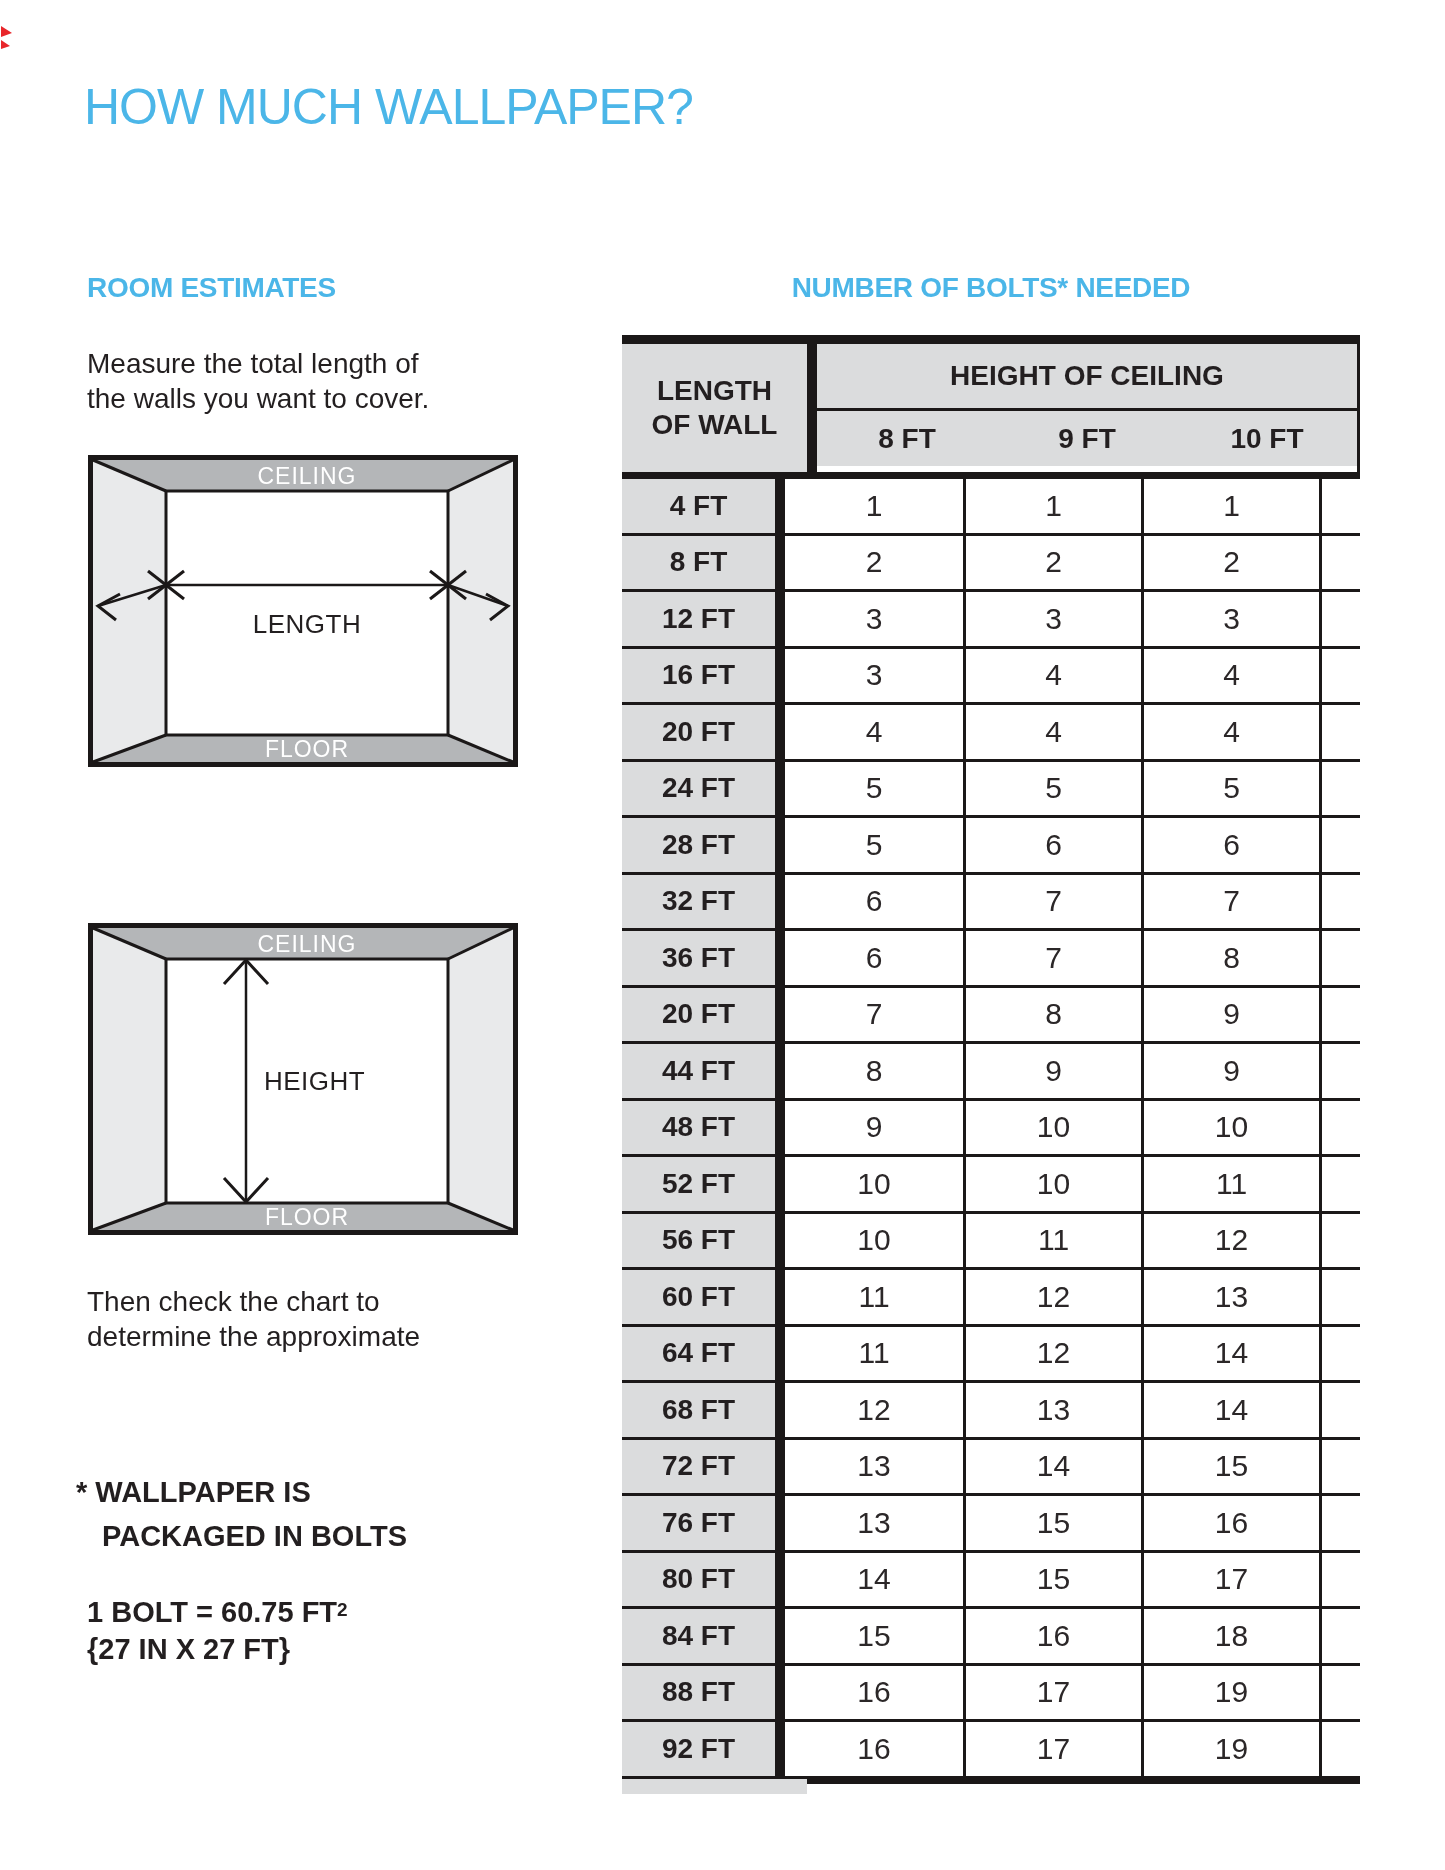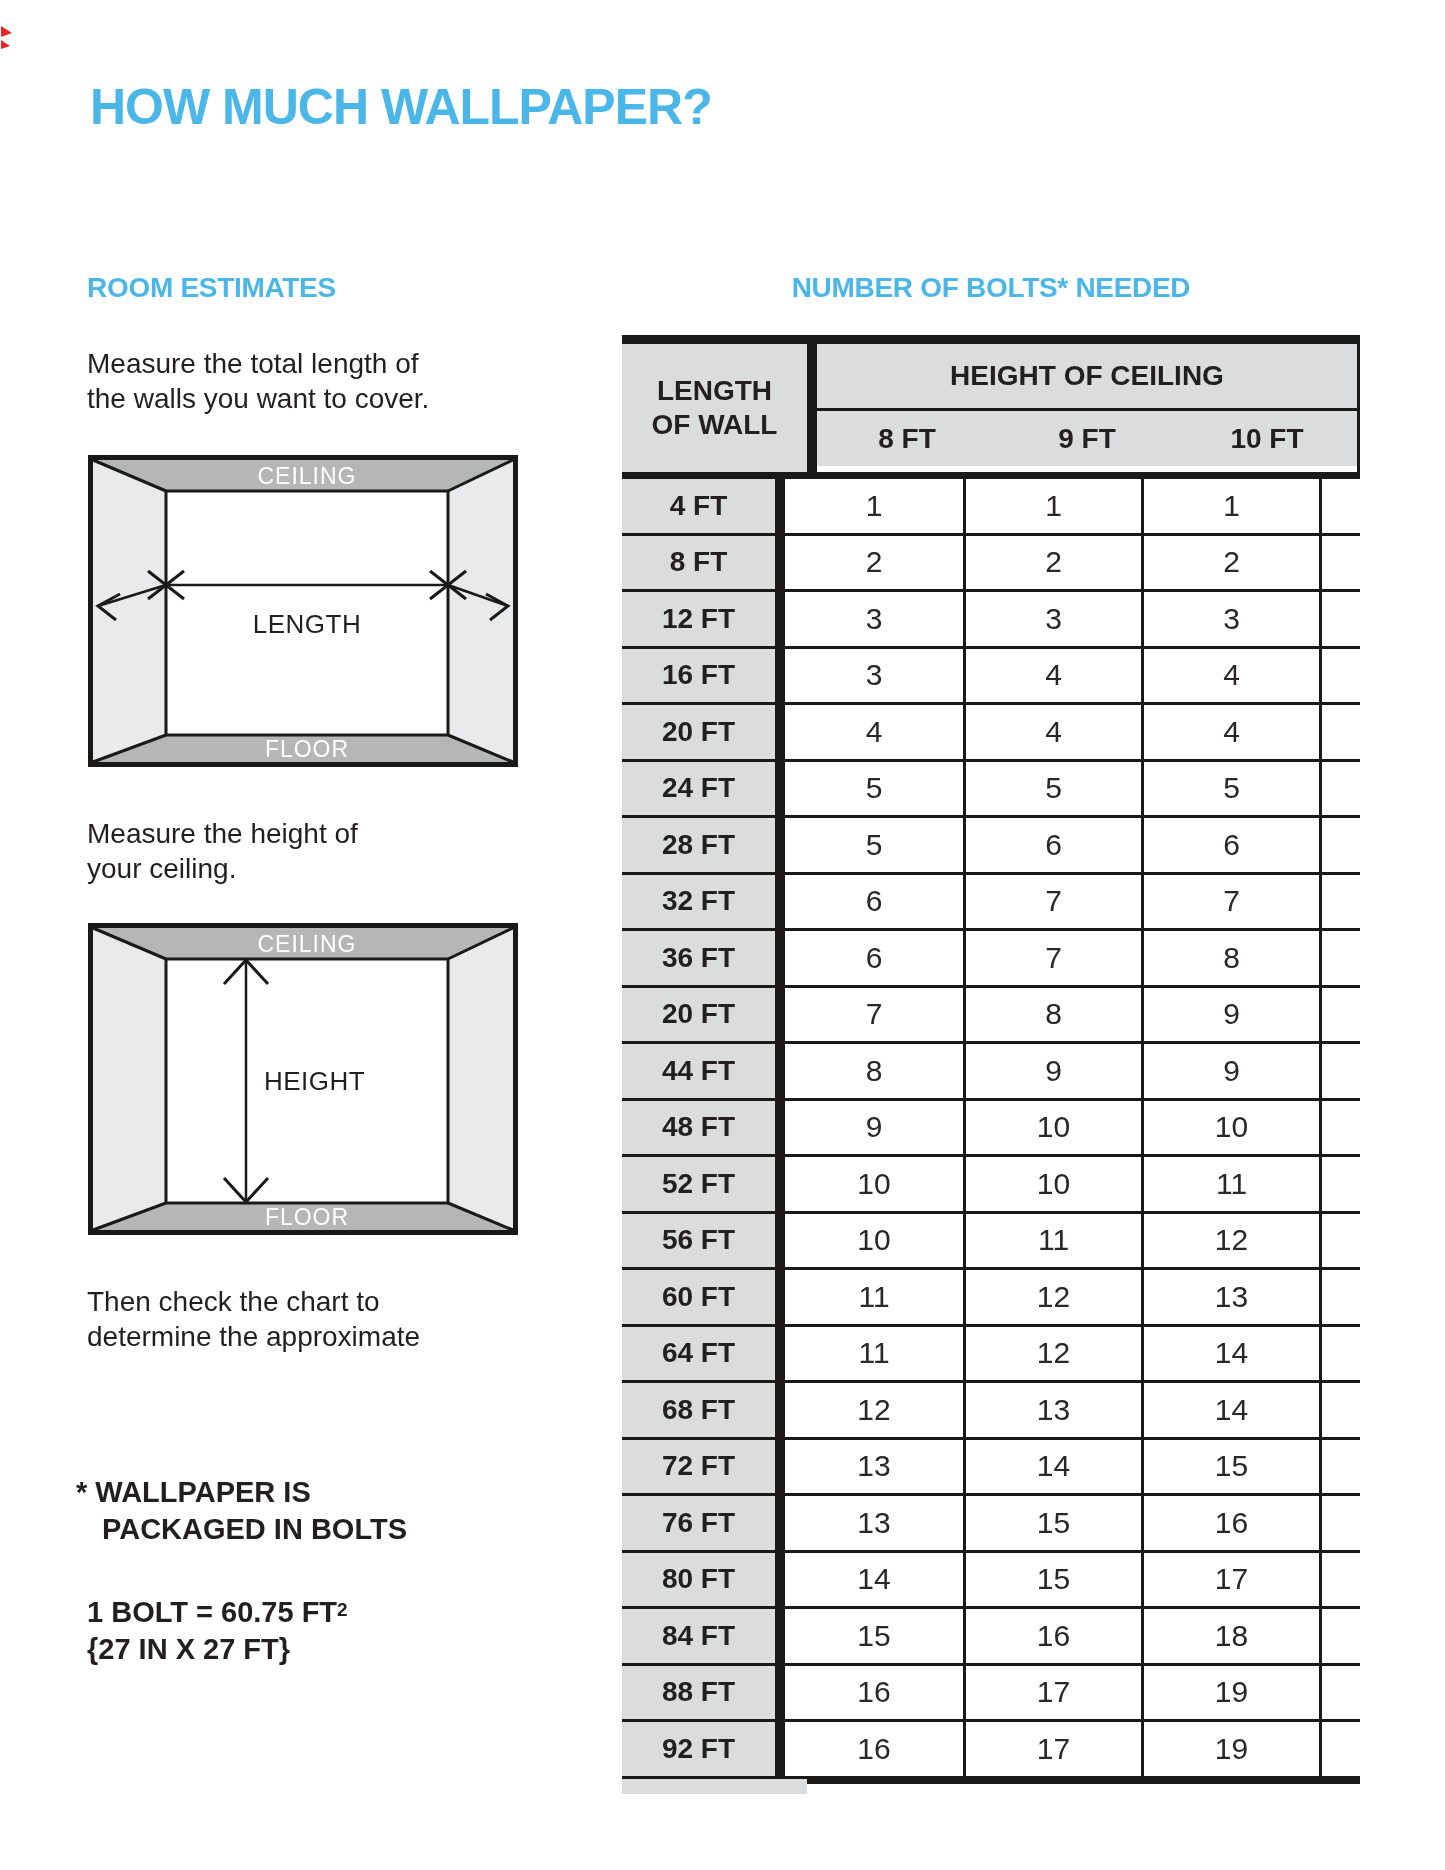--- a/index.html
+++ b/index.html
@@ -6,31 +6,31 @@
     --accent:#4BB6E8; --ink:#231F20; --tgray:#DBDCDD;
     --dgray:#B4B6B8; --lgray:#E9EAEB; --line:#1B1818; --red:#E8262B;
   }
   *{margin:0;padding:0;box-sizing:border-box;}
   html,body{background:#ffffff;}
   body{font-family:"Liberation Sans","DejaVu Sans",sans-serif;color:var(--ink);}
   #page{position:relative;width:1445px;height:1870px;background:#fff;overflow:hidden;}
 
   .abs{position:absolute;}
 
-  #main-title{left:90px;top:78px;font-size:50px;font-weight:bold;color:var(--accent);letter-spacing:-1px;white-space:nowrap;}
+  #main-title{left:84px;top:78px;font-size:50px;font-weight:normal;color:var(--accent);letter-spacing:-1px;white-space:nowrap;}
   .section-heading{font-size:28px;font-weight:bold;color:var(--accent);letter-spacing:-0.3px;white-space:nowrap;text-align:right;}
   #room-estimates-heading{left:87px;top:272px;}
   #bolts-heading{left:622px;top:272px;width:738px;text-align:center;}
 
   .body-copy{left:87px;font-size:28px;line-height:35px;color:var(--ink);}
   .body-copy div{white-space:nowrap;}
 
   .footnote{left:76px;top:1474px;font-size:29px;font-weight:bold;line-height:37px;}
   .footnote .fn-line1{white-space:nowrap;}
-  .footnote .fn-line2{padding-left:26px;white-space:nowrap;}
+  .footnote .fn-line2{padding-left:26px;white-space:nowrap;margin-top:7px;}
   .bolt-note{left:87px;top:1591px;font-size:29px;font-weight:bold;line-height:37px;}
   .bolt-note sup{font-size:19px;vertical-align:6px;}
 
   .crop-mark{left:0px;top:24px;width:14px;height:26px;}
 
   
   #bolt-table{left:622px;top:335px;width:738px;}
   .t-topbar{height:9px;background:var(--line);}
   .t-head{display:flex;}
   .t-rowhead{width:185px;height:128px;background:var(--tgray);display:flex;flex-direction:column;justify-content:center;align-items:center;font-size:28px;font-weight:bold;line-height:34px;}
@@ -102,24 +102,20 @@
       <line x1="342" y1="116" x2="378" y2="144" stroke-width="3"></line>
       <line x1="342" y1="144" x2="378" y2="116" stroke-width="3"></line>
       <line x1="78" y1="130" x2="10" y2="151" stroke-width="2.5"></line>
       <polyline points="32,139 10,151 28,165" stroke-width="3"></polyline>
       <line x1="360" y1="130" x2="420" y2="151" stroke-width="2.5"></line>
       <polyline points="398,139 420,151 402,165" stroke-width="3"></polyline>
     </g>
     <text class="diag-label-dark" x="219" y="178" text-anchor="middle">LENGTH</text>
   </svg>
 
-  <div class="abs body-copy" style="top:816px;">
-    <div>Measure the height of</div>
-    <div>your ceiling.</div>
-  </div>
 
   <svg class="abs" style="left:88px;top:923px;" width="430" height="312" viewBox="0 0 430 312">
     <rect x="2.5" y="2.5" width="425" height="307" fill="#ffffff" stroke="#1B1818" stroke-width="5"></rect>
     <polygon points="5,5 78,36 78,280 5,307" fill="#E9EAEB"></polygon>
     <polygon points="425,5 360,36 360,280 425,307" fill="#E9EAEB"></polygon>
     <polygon points="5,5 425,5 360,36 78,36" fill="#B4B6B8"></polygon>
     <polygon points="5,307 425,307 360,280 78,280" fill="#B4B6B8"></polygon>
     <g stroke="#1B1818" stroke-width="3">
       <line x1="5" y1="5" x2="78" y2="36"></line>
       <line x1="425" y1="5" x2="360" y2="36"></line>

